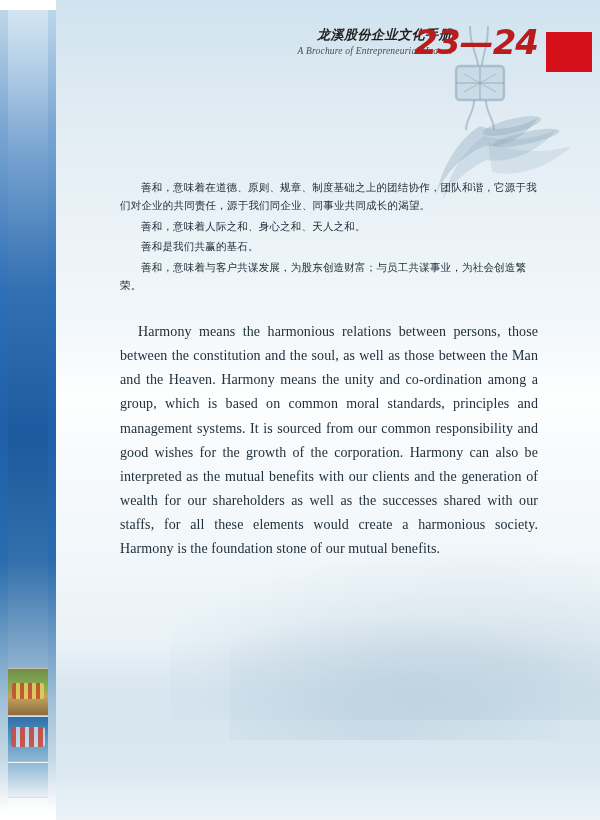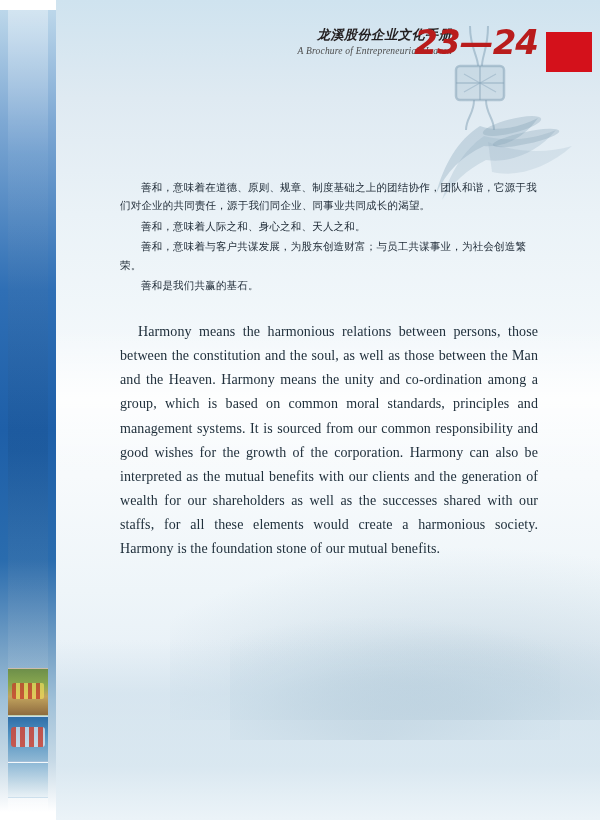--- a/index.html
+++ b/index.html
@@ -260,18 +260,18 @@
       <div class="title-cn">龙溪股份企业文化手册</div>
       <div class="title-en">A Brochure of Entrepreneurial Heaven</div>
     </div>
     <div class="page-num">23—24</div>
     <div class="red-block"></div>
   </div>
 
   <div class="content">
     <p class="cn-para">善和，意味着在道德、原则、规章、制度基础之上的团结协作，团队和谐，它源于我们对企业的共同责任，源于我们同企业、同事业共同成长的渴望。</p>
     <p class="cn-para">善和，意味着人际之和、身心之和、天人之和。</p>
+    <p class="cn-para">善和是我们共赢的基石。</p>
     <p class="cn-para">善和，意味着与客户共谋发展，为股东创造财富；与员工共谋事业，为社会创造繁荣。</p>
-    <p class="cn-para">善和是我们共赢的基石。</p>
     <div class="en-block">Harmony means the harmonious relations between persons, those between the constitution and the soul, as well as those between the Man and the Heaven. Harmony means the unity and co-ordination among a group, which is based on common moral standards, principles and management systems. It is sourced from our common responsibility and good wishes for the growth of the corporation. Harmony can also be interpreted as the mutual benefits with our clients and the generation of wealth for our shareholders as well as the successes shared with our staffs, for all these elements would create a harmonious society. Harmony is the foundation stone of our mutual benefits.</div>
   </div>
 
 </div>
 
 </body></html>

